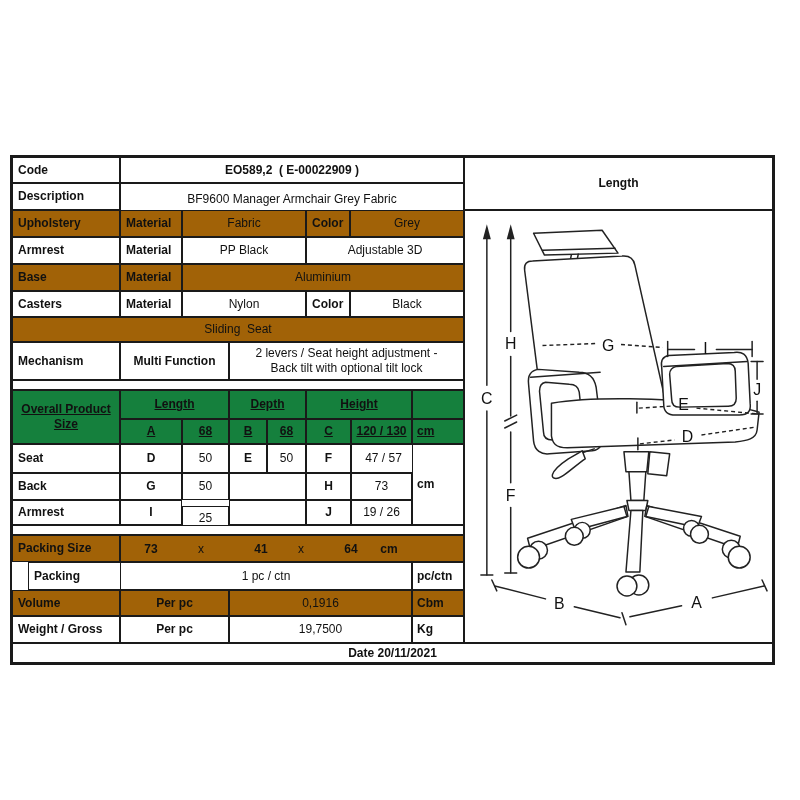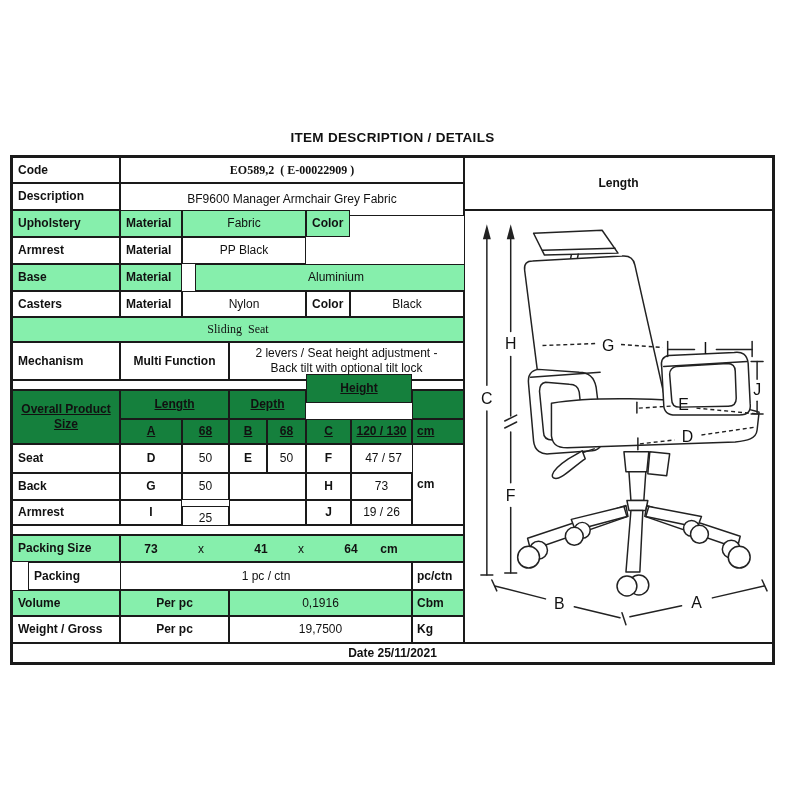--- a/index.html
+++ b/index.html
@@ -8,79 +8,80 @@
   .title{position:absolute;left:10px;top:130px;width:765px;height:20px;
          text-align:center;font-size:13.5px;font-weight:bold;letter-spacing:.3px;}
   .tbl{position:absolute;left:10px;top:155px;width:765px;height:510px;
        border:2px solid #1a1a1a;box-sizing:border-box;}
   .cell{position:absolute;box-sizing:border-box;border:1px solid #1a1a1a;
         display:flex;align-items:center;justify-content:center;
         font-size:12px;background:#fff;line-height:1.25;text-align:center;}
   .b{font-weight:bold;}
   .lft{justify-content:flex-start;padding-left:5px;text-align:right;}
   .ul{justify-content:flex-start;padding-left:4px;text-align:left;}
-  .gray{background:#86efac;}
+  .gray{background:#a16207;}
   .yel{background:#15803d;text-decoration:underline;}
   .pre{white-space:pre-line;}
-  .prex{white-space:pre;font-family:Liberation Serif, serif;}
+  .prex{white-space:pre;}
   .ps-item{position:absolute;top:50%;transform:translate(-50%,-50%);}
   .drawing-area{padding:0;}
   svg .ln{stroke:#222;stroke-width:1.5;fill:none;stroke-linecap:round;}
   svg .fw{fill:#fff;stroke:#222;stroke-width:1.5;stroke-linejoin:round;}
   svg .dash{stroke:#222;stroke-width:1.4;fill:none;stroke-dasharray:4 3;}
   svg .ar{fill:#222;stroke:none;}
   svg text{font-family:"Liberation Sans","DejaVu Sans",sans-serif;font-size:16px;fill:#111;text-anchor:middle;}
 </style>
 </head>
 <body>
 
 <div class="sheet">
-  <div class="title">ITEM DESCRIPTION / DETAILS</div>
 
   <div class="tbl">
 
     <div class="cell b lft" style="left:0;top:0;width:108px;height:26px">Code</div>
     <div class="cell b prex" style="left:108px;top:0;width:344px;height:26px">EO589,2  ( E-00022909 )</div>
 
     <div class="cell b lft" style="left:0;top:26px;width:108px;height:27px">Description</div>
     <div class="cell" style="left:108px;top:26px;width:344px;height:33px">BF9600 Manager Armchair Grey Fabric</div>
 
     <div class="cell b lft gray" style="left:0;top:53px;width:108px;height:27px">Upholstery</div>
     <div class="cell b lft gray" style="left:108px;top:53px;width:62px;height:27px">Material</div>
     <div class="cell gray" style="left:170px;top:53px;width:124px;height:27px">Fabric</div>
     <div class="cell b lft gray" style="left:294px;top:53px;width:44px;height:27px">Color</div>
+    <div class="cell gray" style="left:338px;top:53px;width:114px;height:27px">Grey</div>
 
     <div class="cell b lft" style="left:0;top:80px;width:108px;height:27px">Armrest</div>
     <div class="cell b lft" style="left:108px;top:80px;width:62px;height:27px">Material</div>
     <div class="cell" style="left:170px;top:80px;width:124px;height:27px">PP Black</div>
+    <div class="cell" style="left:294px;top:80px;width:158px;height:27px">Adjustable 3D</div>
 
     <div class="cell b lft gray" style="left:0;top:107px;width:108px;height:27px">Base</div>
     <div class="cell b lft gray" style="left:108px;top:107px;width:62px;height:27px">Material</div>
-    <div class="cell gray" style="left:183px;top:107px;width:282px;height:27px">Aluminium</div>
+    <div class="cell gray" style="left:170px;top:107px;width:282px;height:27px">Aluminium</div>
 
     <div class="cell b lft" style="left:0;top:134px;width:108px;height:26px">Casters</div>
     <div class="cell b lft" style="left:108px;top:134px;width:62px;height:26px">Material</div>
     <div class="cell" style="left:170px;top:134px;width:124px;height:26px">Nylon</div>
     <div class="cell b lft" style="left:294px;top:134px;width:44px;height:26px">Color</div>
     <div class="cell" style="left:338px;top:134px;width:114px;height:26px">Black</div>
 
     <div class="cell gray prex" style="left:0;top:160px;width:452px;height:25px">Sliding  Seat</div>
 
     <div class="cell b lft" style="left:0;top:185px;width:108px;height:38px">Mechanism</div>
     <div class="cell b" style="left:108px;top:185px;width:109px;height:38px">Multi Function</div>
     <div class="cell pre" style="left:217px;top:185px;width:235px;height:38px">2 levers / Seat height adjustment -
 Back tilt with optional tilt lock</div>
 
     <div class="cell" style="left:0;top:223px;width:452px;height:10px"></div>
 
     <div class="cell b yel pre" style="left:0;top:233px;width:108px;height:54px">Overall Product
 Size</div>
     <div class="cell b yel" style="left:108px;top:233px;width:109px;height:29px">Length</div>
     <div class="cell b yel" style="left:217px;top:233px;width:77px;height:29px">Depth</div>
-    <div class="cell b yel" style="left:294px;top:217px;width:106px;height:29px">Height</div>
+    <div class="cell b yel" style="left:294px;top:233px;width:106px;height:29px">Height</div>
     <div class="cell yel" style="left:400px;top:233px;width:52px;height:29px"></div>
 
     <div class="cell b yel" style="left:108px;top:262px;width:62px;height:25px">A</div>
     <div class="cell b yel" style="left:170px;top:262px;width:47px;height:25px">68</div>
     <div class="cell b yel" style="left:217px;top:262px;width:38px;height:25px">B</div>
     <div class="cell b yel" style="left:255px;top:262px;width:39px;height:25px">68</div>
     <div class="cell b yel" style="left:294px;top:262px;width:45px;height:25px">C</div>
     <div class="cell b yel" style="left:339px;top:262px;width:61px;height:25px">120 / 130</div>
     <div class="cell b yel ul" style="left:400px;top:262px;width:52px;height:25px">cm</div>
 
@@ -127,21 +128,21 @@
     <div class="cell b lft gray" style="left:0;top:433px;width:108px;height:26px">Volume</div>
     <div class="cell b gray" style="left:108px;top:433px;width:109px;height:26px">Per pc</div>
     <div class="cell gray" style="left:217px;top:433px;width:183px;height:26px">0,1916</div>
     <div class="cell b ul gray" style="left:400px;top:433px;width:52px;height:26px">Cbm</div>
 
     <div class="cell b lft" style="left:0;top:459px;width:108px;height:27px">Weight / Gross</div>
     <div class="cell b" style="left:108px;top:459px;width:109px;height:27px">Per pc</div>
     <div class="cell" style="left:217px;top:459px;width:183px;height:27px">19,7500</div>
     <div class="cell b ul" style="left:400px;top:459px;width:52px;height:27px">Kg</div>
 
-    <div class="cell b" style="left:0;top:486px;width:761px;height:20px">Date 25/11/2021</div>
+    <div class="cell b" style="left:0;top:486px;width:761px;height:20px">Date 20/11/2021</div>
 
     <div class="cell b" style="left:452px;top:0;width:309px;height:53px">Length</div>
     <div class="cell drawing-area" style="left:452px;top:53px;width:309px;height:433px">
       <svg width="307" height="431" viewBox="0 0 309 433">
 
         <g>
           <line class="ln" x1="22" y1="21" x2="22" y2="175"></line>
           <line class="ln" x1="22" y1="201" x2="22" y2="366"></line>
           <polygon class="ar" points="22,13 18,28 26,28"></polygon>
           <line class="ln" x1="16" y1="366" x2="28" y2="366"></line>

